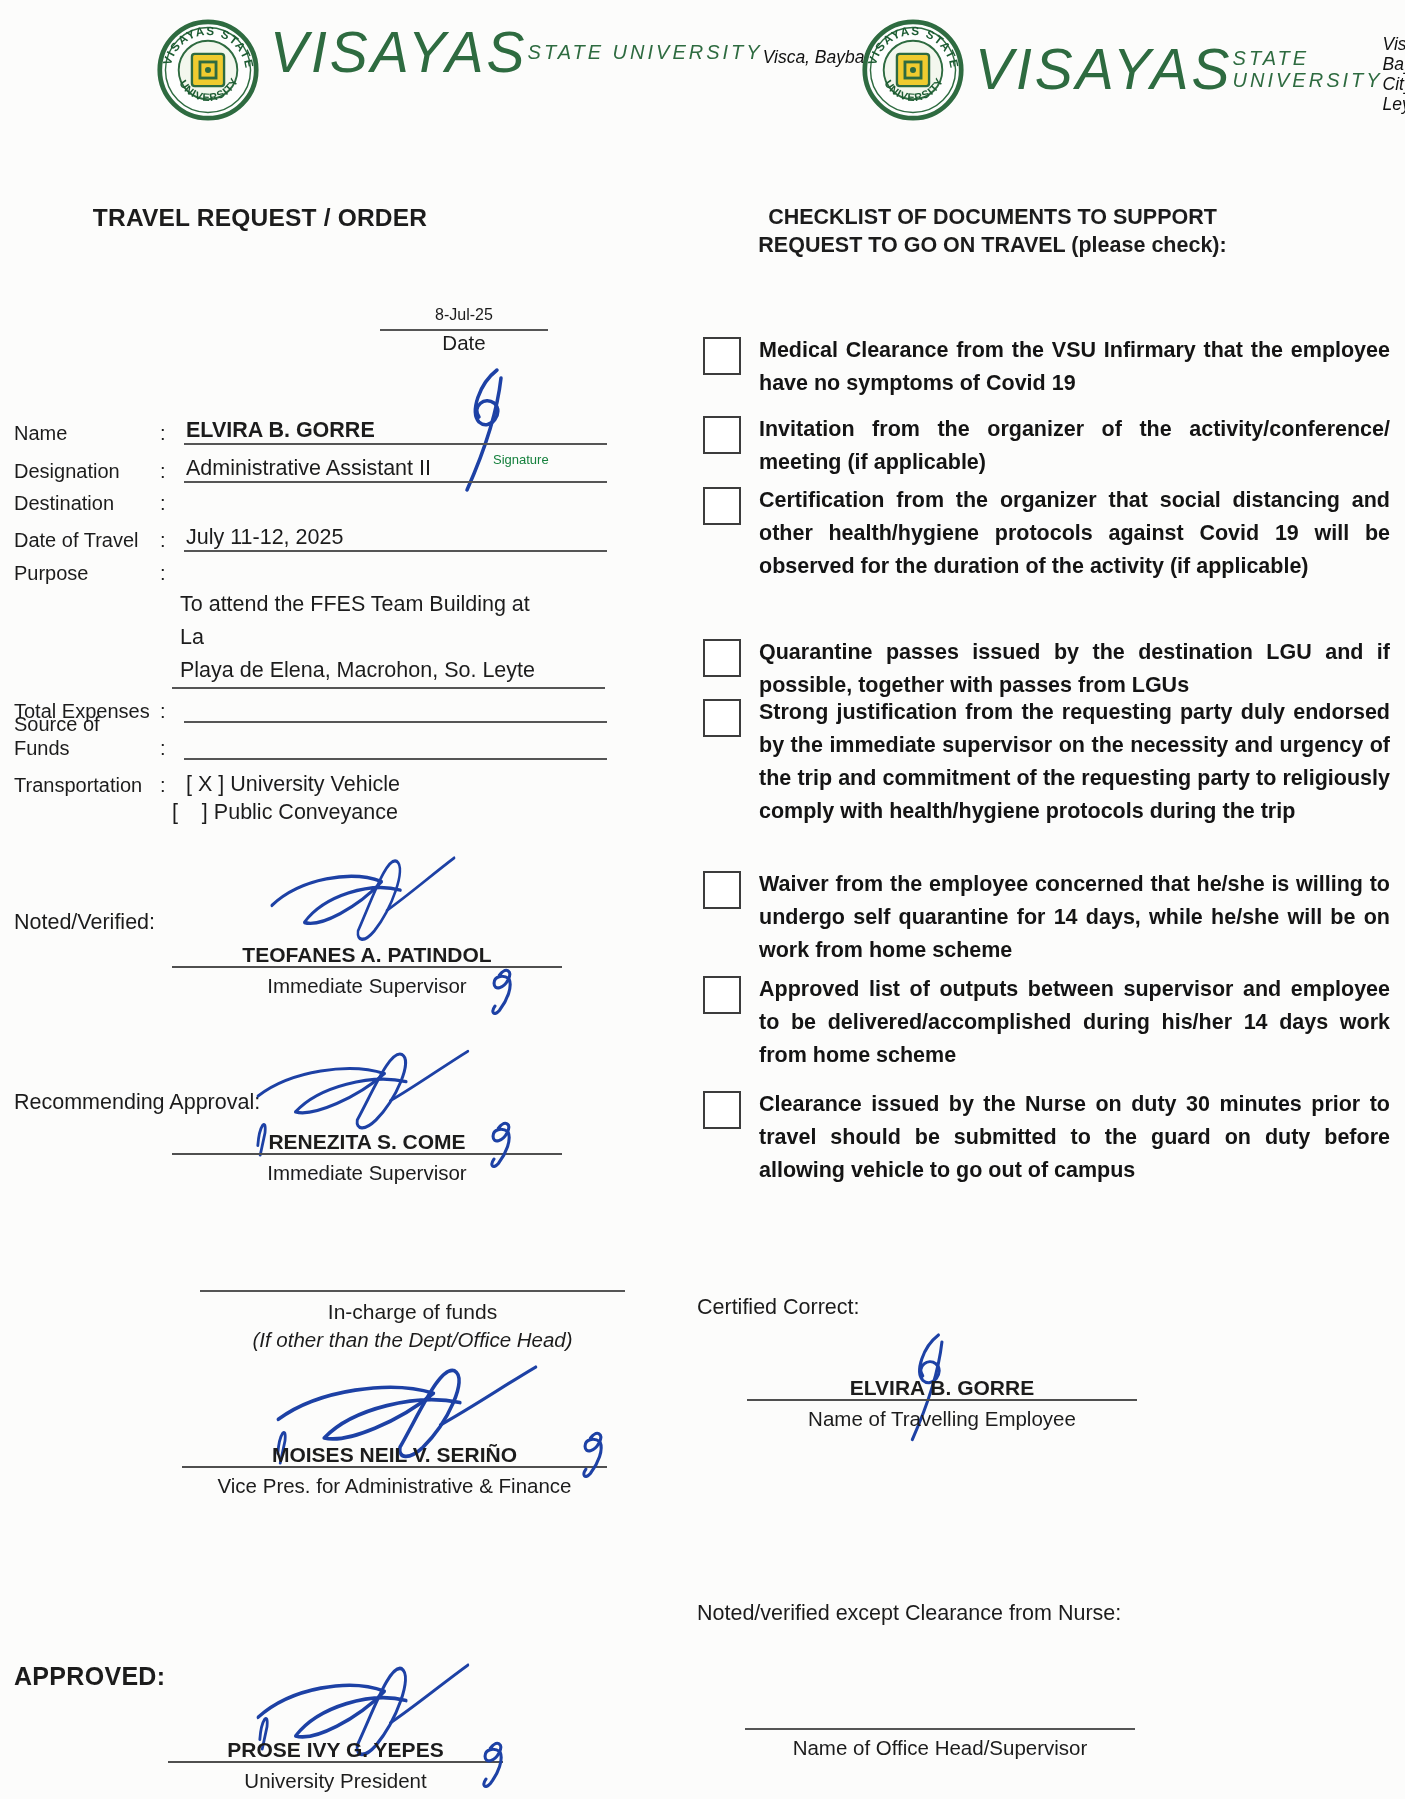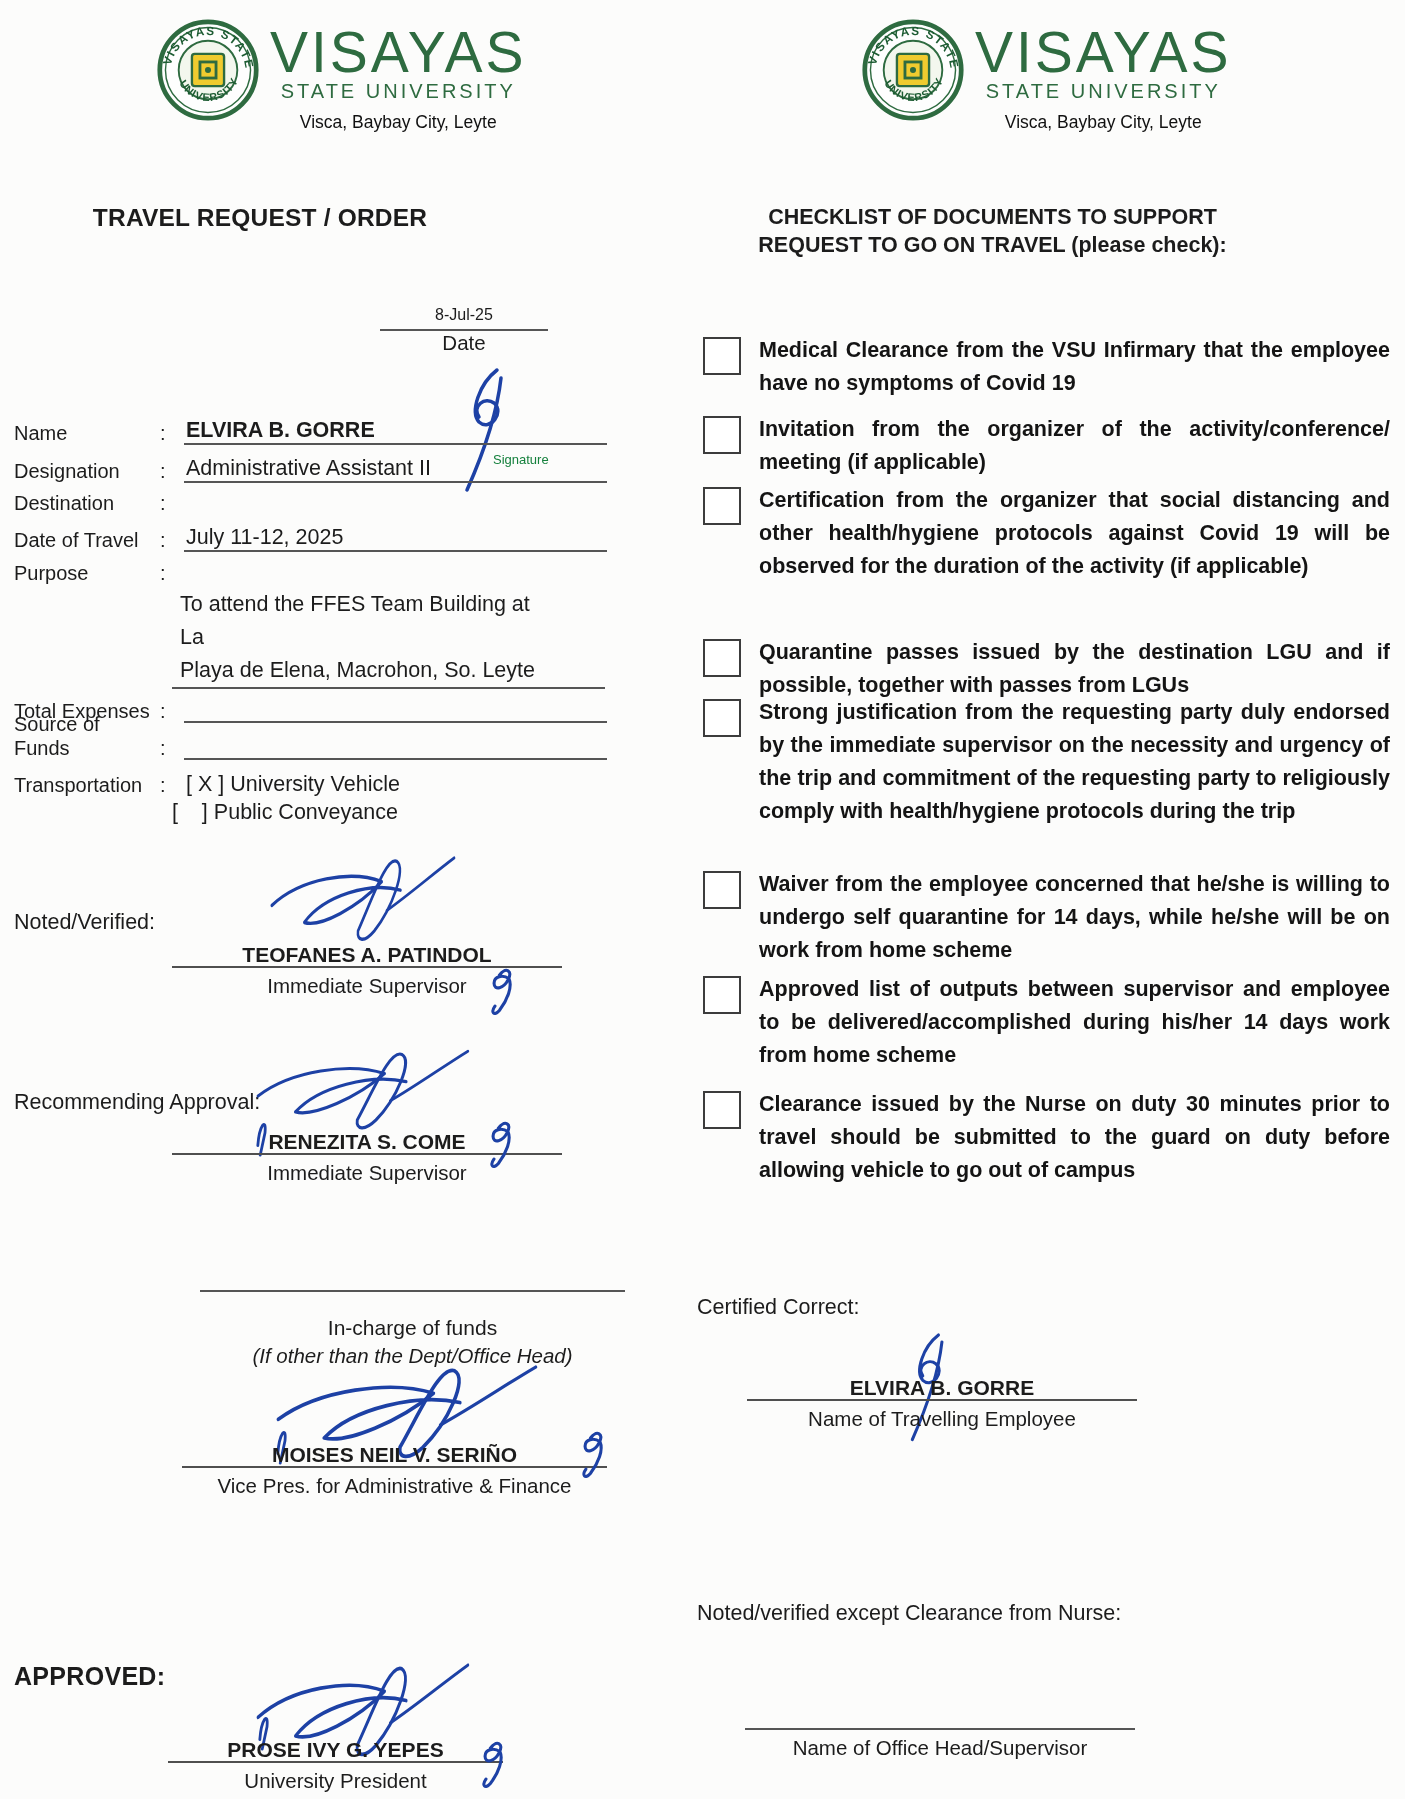--- a/index.html
+++ b/index.html
@@ -7,21 +7,21 @@
     width:1405px;height:1799px;position:relative;
     background:#fcfcfb;color:#1c1c1c;
     font-family:"Liberation Sans", sans-serif;
     overflow:hidden;
   }
   .abs{position:absolute;}
 
   
   .logo{position:absolute;display:flex;align-items:flex-start;gap:10px;}
   .seal{width:104px;height:104px;flex:0 0 auto;}
-  .wordmark{display:flex;flex-direction:column;align-items:center;margin-top:6px;}
+  .wordmark{display:flex;flex-direction:row;align-items:center;margin-top:6px;font-style:italic;}
   .wm-main{font-size:57px;line-height:56px;color:#2e6b40;letter-spacing:3px;font-weight:normal;}
   .wm-sub{font-size:20px;line-height:22px;color:#2e6b40;letter-spacing:3px;margin-top:0px;}
   .wm-addr{font-size:17.5px;line-height:20px;color:#111;margin-top:10px;}
 
   
   .form-title{position:absolute;left:60px;top:204px;width:400px;text-align:center;
     font-size:24.5px;font-weight:bold;letter-spacing:0.2px;}
   .chk-heading{position:absolute;left:715px;top:203px;width:555px;text-align:center;
     font-size:21.5px;font-weight:bold;line-height:28px;}
 
@@ -48,21 +48,21 @@
   
   .sigline{position:absolute;text-align:center;}
   .sigline .nm{font-size:21px;font-weight:bold;line-height:22px;padding-bottom:0;
     border-bottom:2px solid #4f4f4f;}
   .sigline .tt{font-size:20.5px;padding-top:6px;}
   .plain-label{position:absolute;font-size:21.5px;}
   .approved-label{position:absolute;font-size:25px;font-weight:bold;letter-spacing:0.3px;}
 
   .incharge-head{position:absolute;left:200px;top:1290px;width:425px;text-align:center;
     border-top:2px solid #555;}
-  .incharge-head .c1{font-size:21px;padding-top:24px;}
+  .incharge-head .c1{font-size:21px;padding-top:8px;}
   .incharge-head .c2{font-size:20.5px;font-style:italic;padding-top:4px;}
 
   .ohead-line{position:absolute;left:745px;top:1728px;width:390px;text-align:center;
     border-top:2px solid #555;}
   .ohead-line .tt{font-size:20.5px;padding-top:6px;}
 
   
   .citem{position:absolute;left:703px;width:687px;display:flex;gap:18px;font-weight:bold;}
   .cbox{flex:0 0 34px;height:34px;border:2px solid #3c3c3c;background:#fff;margin-top:3px;}
   .ctext{flex:1;font-size:21.5px;line-height:33px;text-align:justify;color:#141414;}

